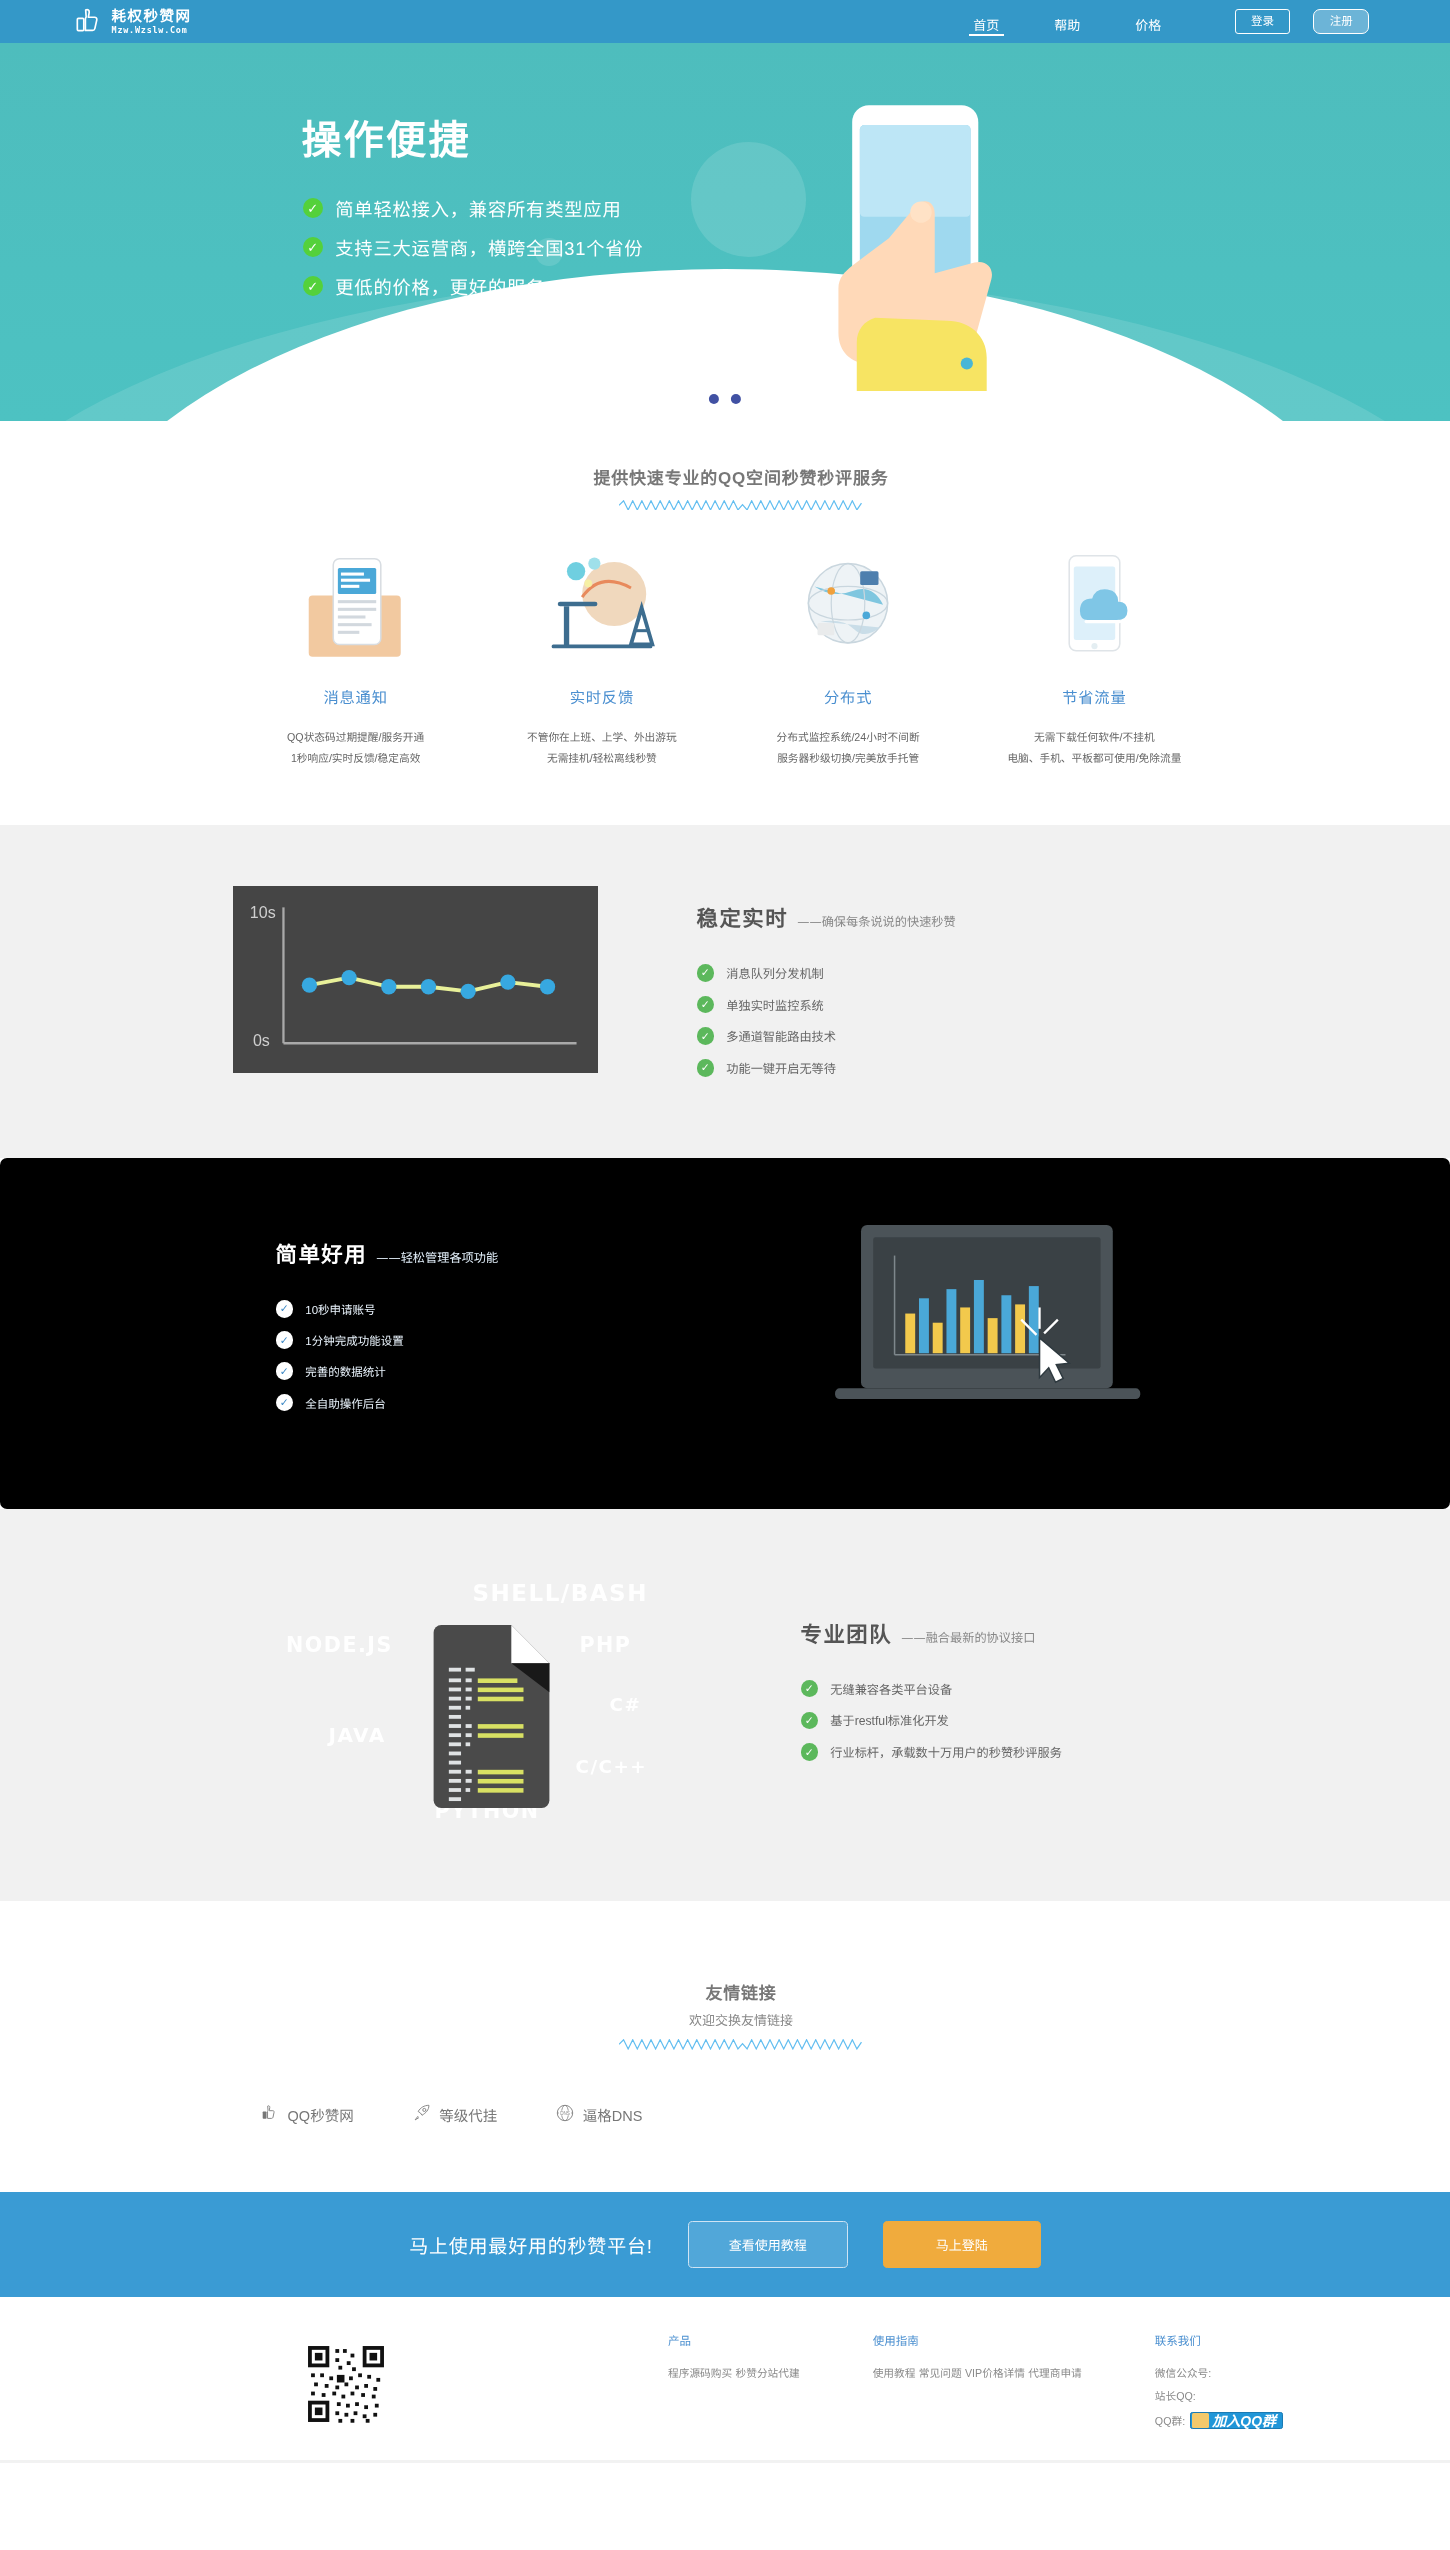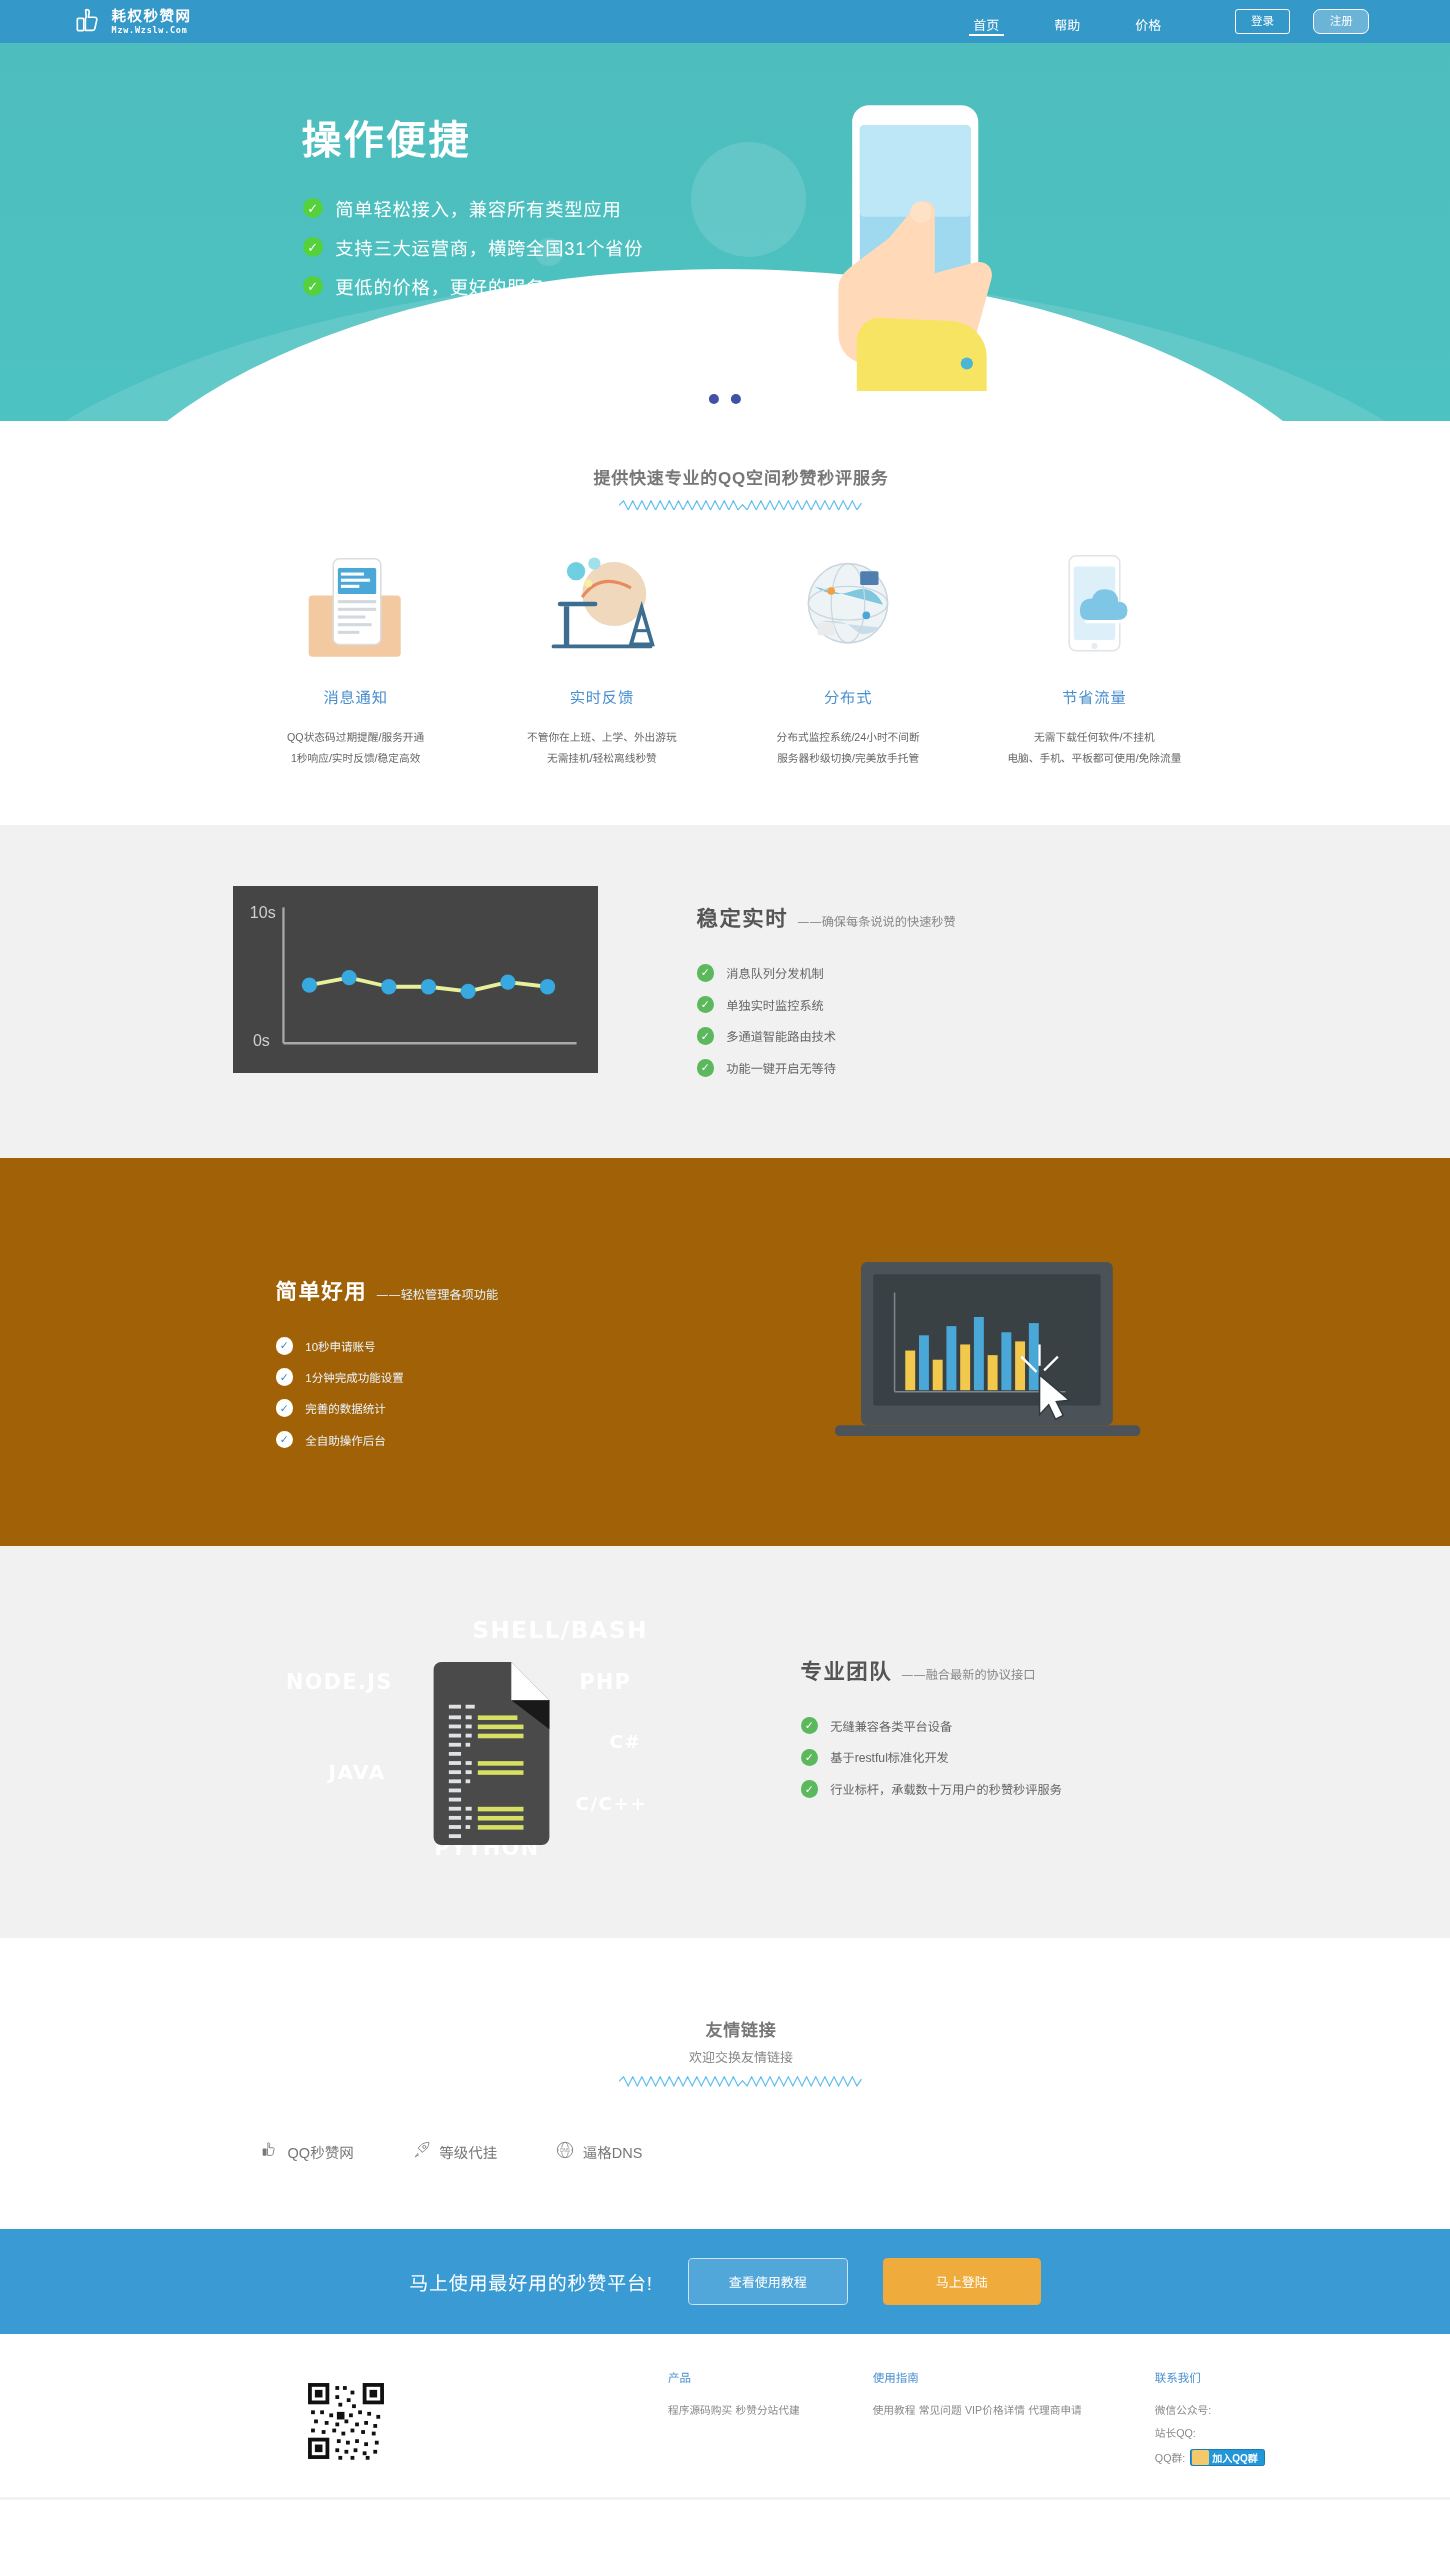--- a/index.html
+++ b/index.html
@@ -78,21 +78,21 @@
                display:flex; align-items:baseline; font-family:"DejaVu Sans",sans-serif; }
   .blk-dash { font-size:12.2px; font-weight:normal; color:#888; margin-left:9.2px; letter-spacing:0; }
   .check-list { margin-top:32px; }
   .check-li { display:flex; align-items:center; margin-bottom:13.7px; }
   .check-li .ci { width:17.6px; height:17.6px; border-radius:50%; background:#5cb85c; color:#fff;
                   display:inline-flex; align-items:center; justify-content:center;
                   font-size:10.7px; flex:0 0 17.6px; }
   .check-li .cl { margin-left:12.2px; font-size:12.2px; color:#666; }
 
   
-  .sec-blue { width:100%; background:#a16207; padding:101px 0 78px; }
+  .sec-blue { width:100%; background:#000000; padding:64px 0 78px;border-radius:7px; }
   .sec-blue .blk-title { color:#fff; }
   .sec-blue .blk-dash { color:#e3f0fb; }
   .sec-blue .check-li .ci { background:#fff; color:#3a87c4; }
   .sec-blue .check-li .cl { color:#eaf4fd; font-size:11.5px; }
   .laptop-wrap { margin-left:auto; margin-right:53px; }
 
   
   .sec-team { width:100%; background:#f1f1f1; padding:64px 0 76px; }
   .langs { position:relative; width:412px; height:252px; flex:0 0 412px; }
   .lang { position:absolute; color:#fff; font-weight:bold; letter-spacing:1.5px;
@@ -119,21 +119,21 @@
         background:#fff; }
   .fcols { display:flex; margin-left:281px; gap:73px; }
   .fcol-h { font-size:11.5px; color:#4a8fd0; margin-bottom:17px; }
   .fcol-i { font-size:10.7px; color:#8a8a8a; margin-bottom:8.4px; cursor:pointer; }
   .qq-row { display:flex; align-items:center; gap:4.6px; margin-bottom:8.4px; }
   .qq-badge { display:inline-flex; align-items:center; background:#2196d8;
               border:0.8px solid #1a7bb4; border-radius:2.3px; height:17px; padding-right:6.1px;
               cursor:pointer; }
   .qq-badge .qi { width:17px; height:15.3px; background:#f3c96b; margin:0.8px 3.8px 0.8px 0.8px;
                   border-radius:1.5px; display:inline-block; position:relative; }
-  .qq-badge .qt { color:#fff; font-size:10px; font-weight:bold; }
+  .qq-badge .qt { color:#fff; font-size:14px; font-weight:bold;font-style:italic; }
   .copyright { text-align:center; font-size:10.7px; color:#8a8a8a; padding:26px 0 17px;
                border-top:0; }
   .botline { height:3.1px; background:#f2f2f2; width:100%; }
 </style>
 </head>
 <body>
 
 <div class="topbar">
   <div class="topbar-inner">
     <div class="logo">

